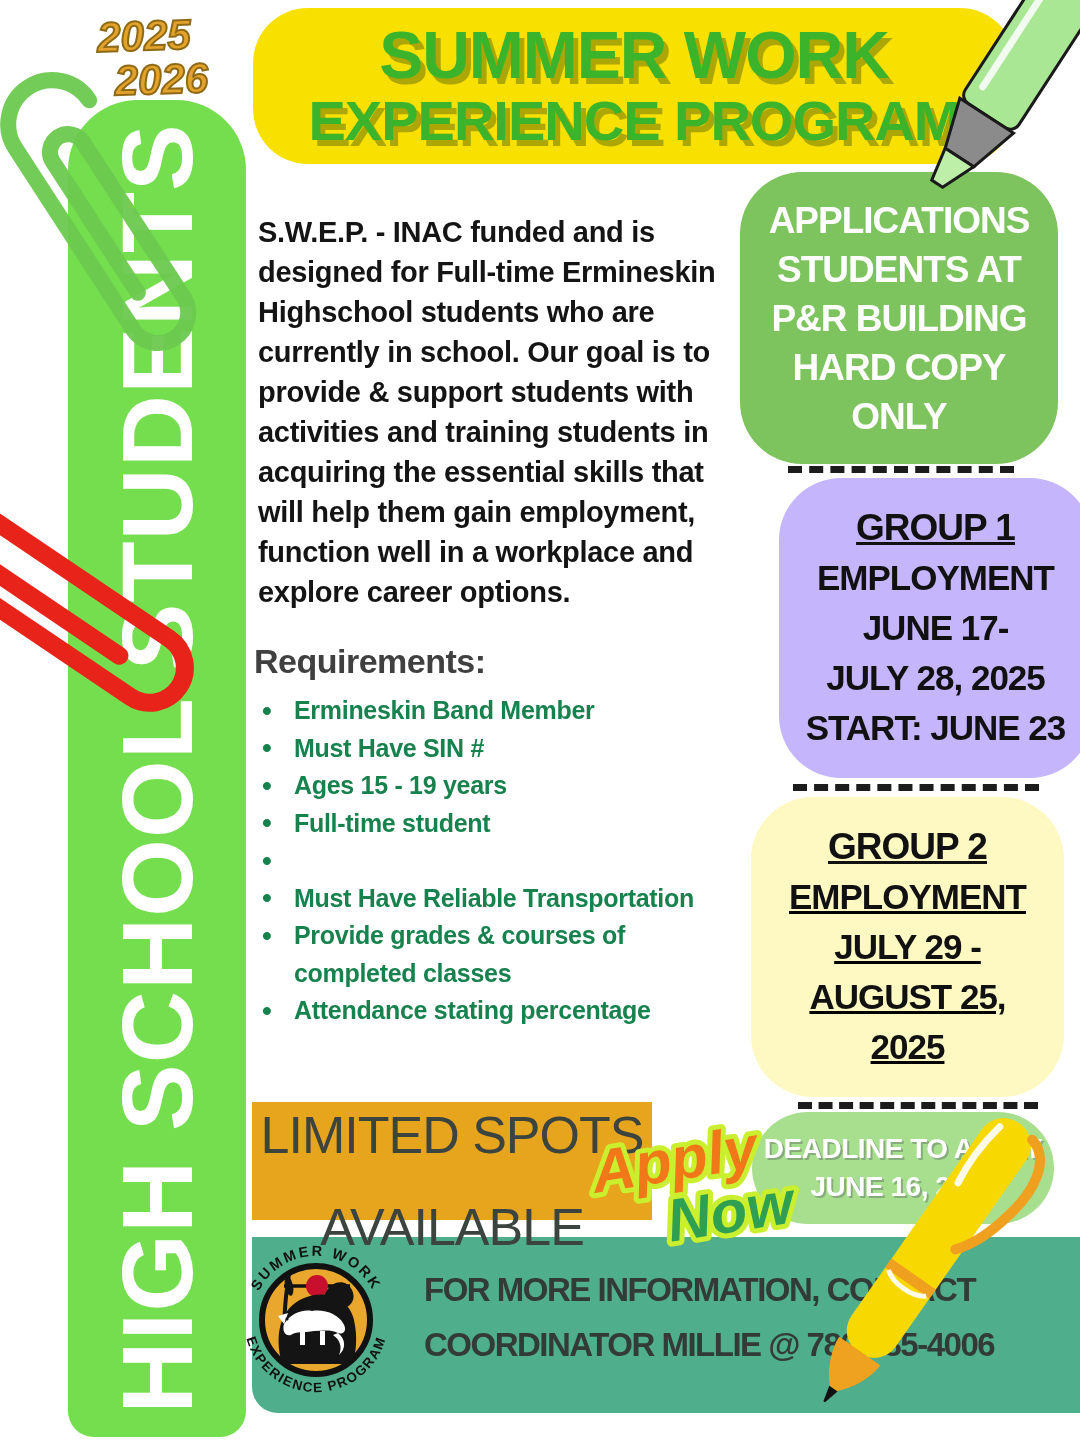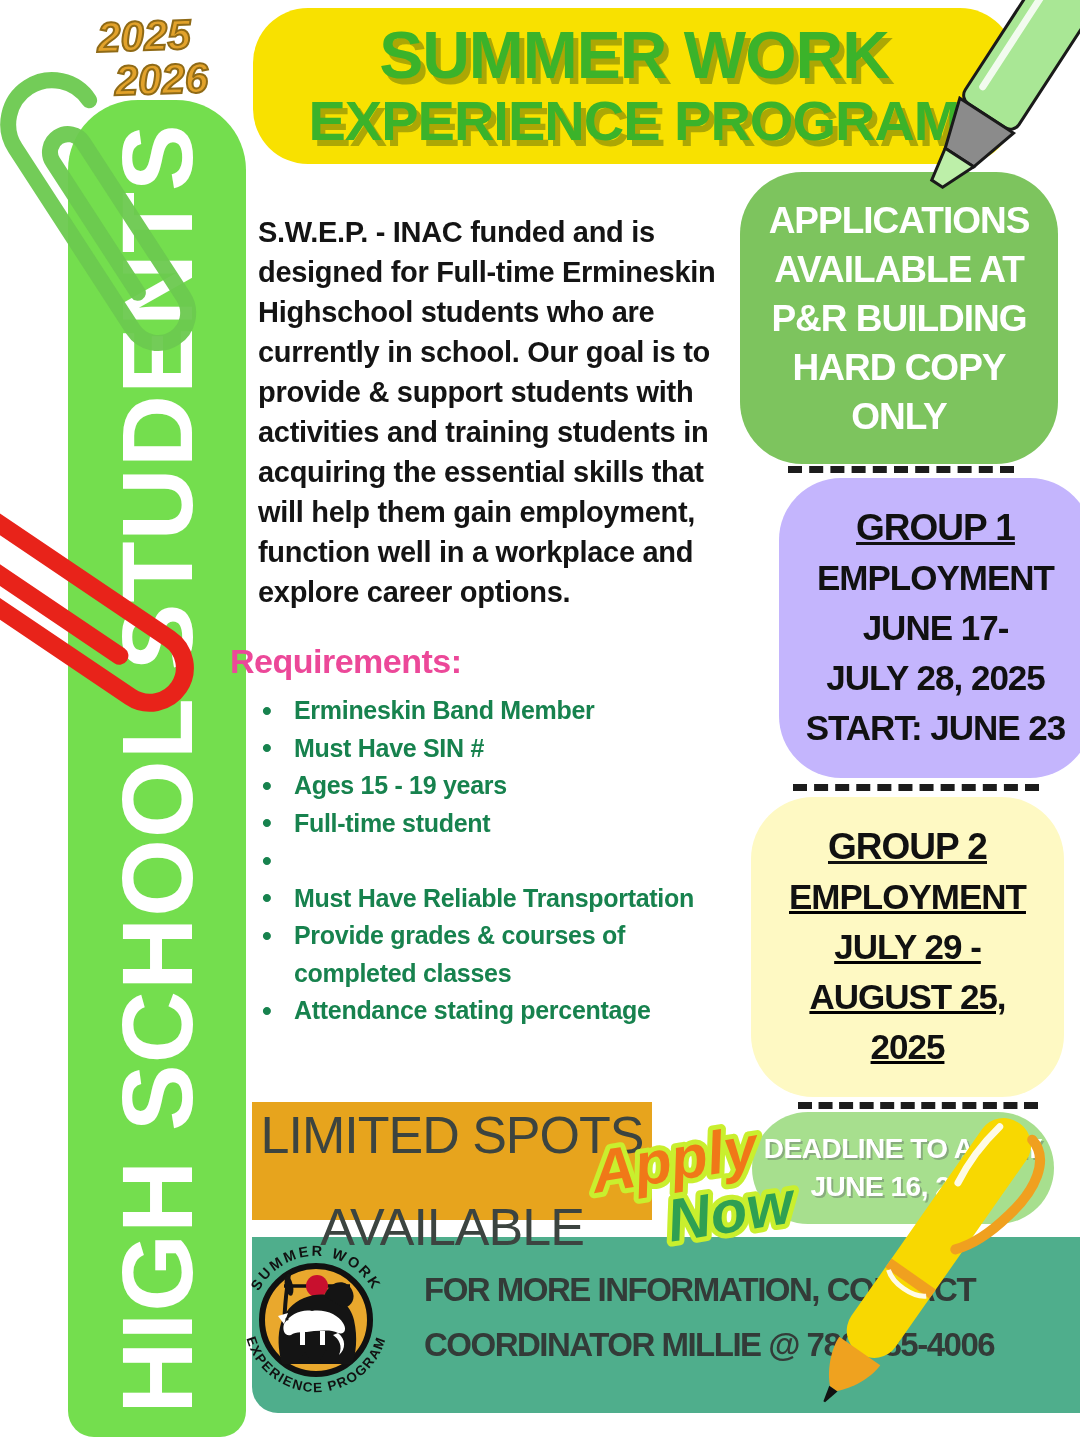--- a/index.html
+++ b/index.html
@@ -38,22 +38,22 @@
   .title-line1{font-size:66px;line-height:70px;}
   .title-line2{font-size:56px;line-height:62px;}
   
   .intro{
     position:absolute;left:258px;top:212px;width:480px;z-index:1;
     color:#141414;font-weight:700;font-size:29px;letter-spacing:-0.3px;
   }
   .intro-line{line-height:40px;white-space:nowrap;}
   
   .req-heading{
-    position:absolute;left:230px;top:642px;font-size:34px;font-weight:900;
-    color:#ec4899;letter-spacing:-0.5px;
+    position:absolute;left:254px;top:642px;font-size:34px;font-weight:900;
+    color:#404040;letter-spacing:-0.5px;
   }
   .req-list{position:absolute;left:262px;top:692px;width:520px;}
   .req-line{display:flex;align-items:center;height:37.5px;color:#17824E;
     font-weight:700;font-size:25px;letter-spacing:-0.3px;white-space:nowrap;}
   .req-line .dot{width:32px;text-align:left;font-size:28px;}
   
   .apps-box{
     position:absolute;left:740px;top:172px;width:318px;height:292px;
     background:#7DC45E;border-radius:62px;z-index:1;
     display:flex;flex-direction:column;align-items:center;justify-content:center;
@@ -191,21 +191,21 @@
         <span>completed classes</span>
       </div>
       <div class="req-line">
         <span class="dot">•</span>
         <span>Attendance stating percentage</span>
       </div>
     </div>
 
   <div class="apps-box">
     <div class="bline">APPLICATIONS</div>
-    <div class="bline">AVAILABLE AT</div>
+    <div class="bline">STUDENTS AT</div>
     <div class="bline">P&amp;R BUILDING</div>
     <div class="bline">HARD COPY</div>
     <div class="bline">ONLY</div>
   </div>
 
   <div class="dash dash1"></div>
 
   <div class="group-box group1">
     <div class="gheading">GROUP 1</div>
     <div class="gline">EMPLOYMENT</div>

